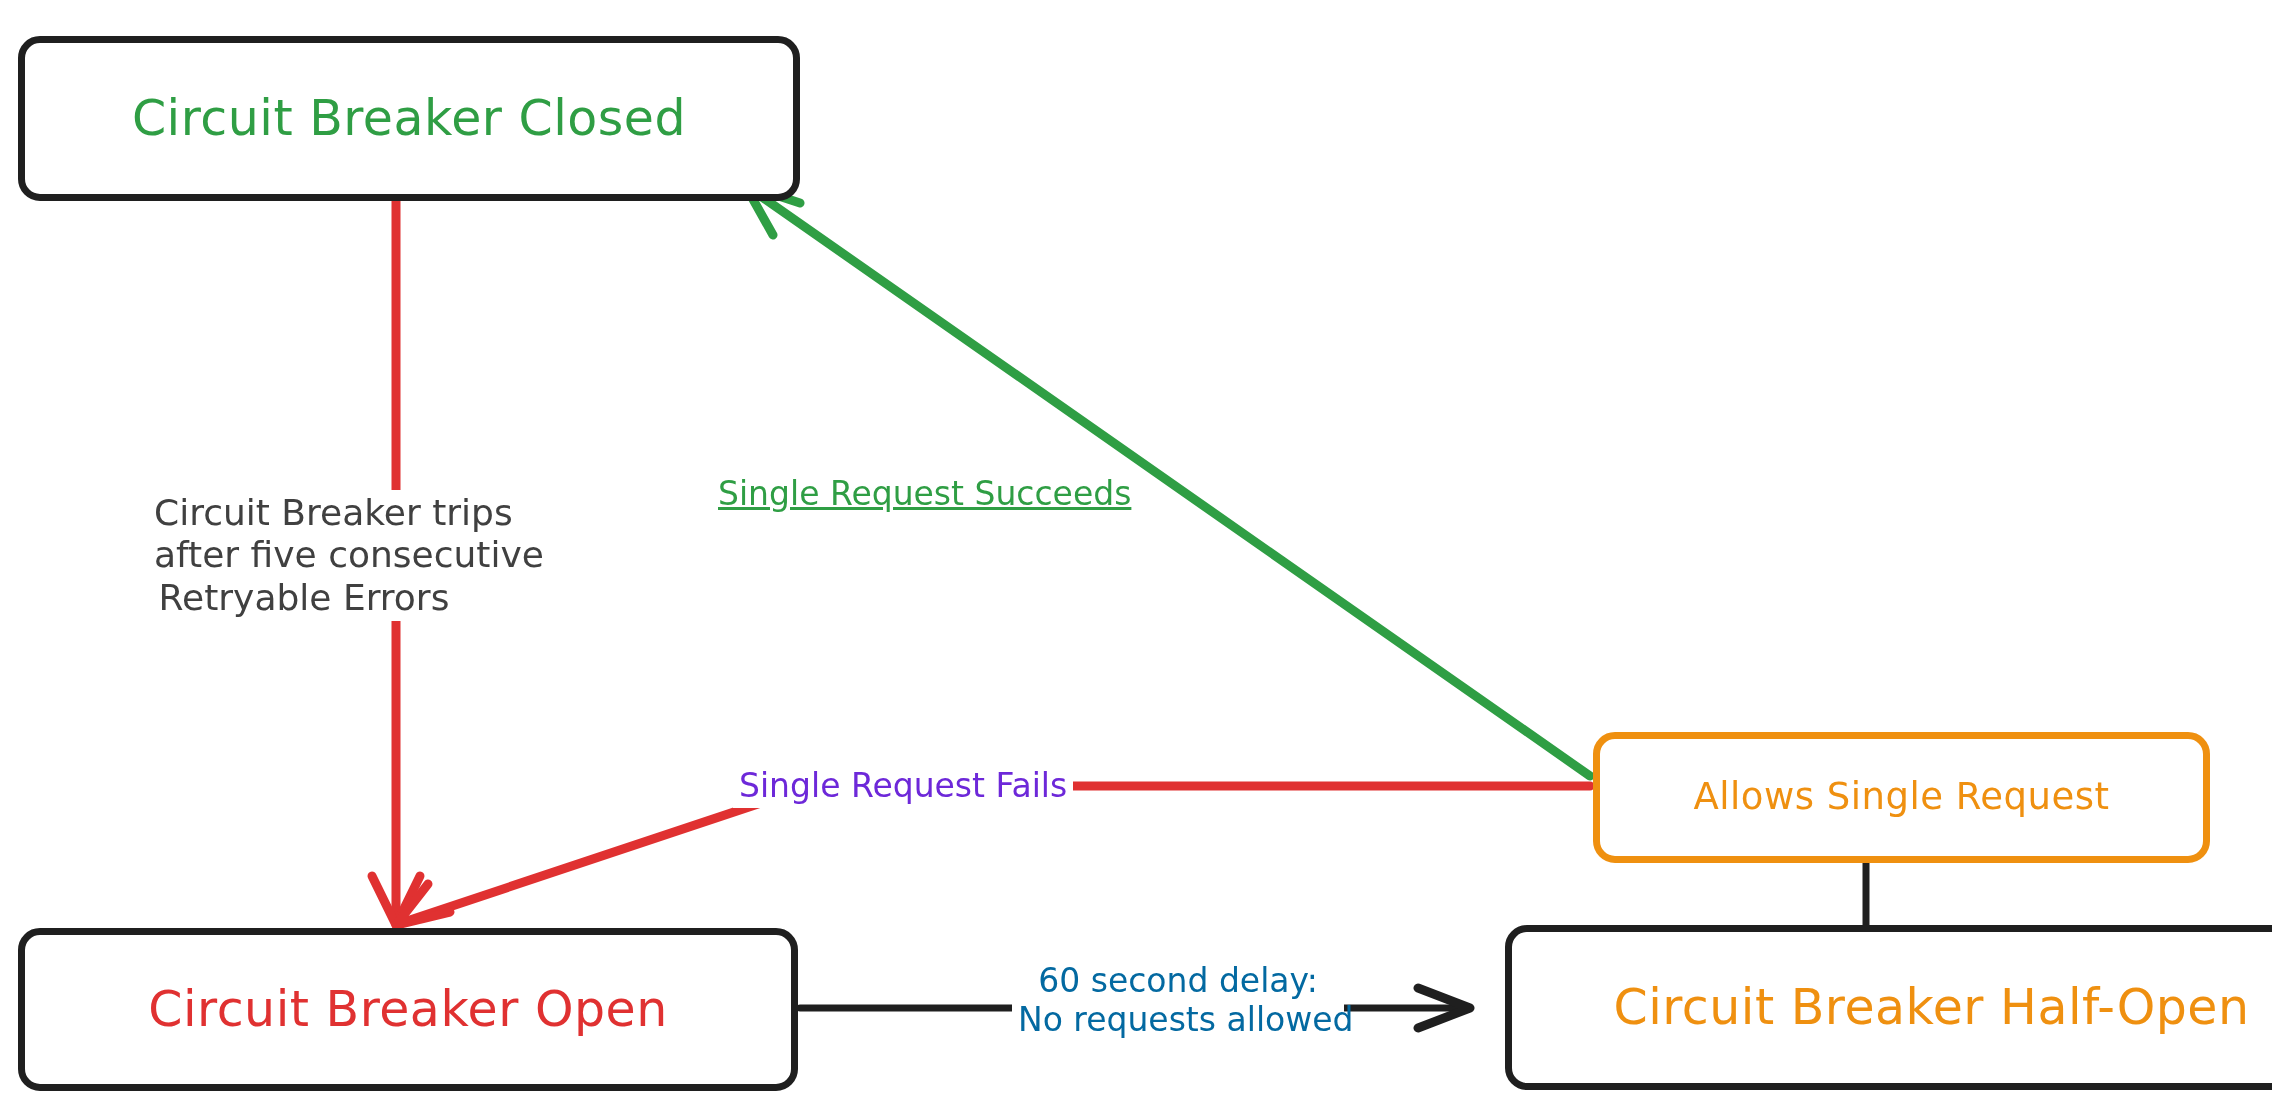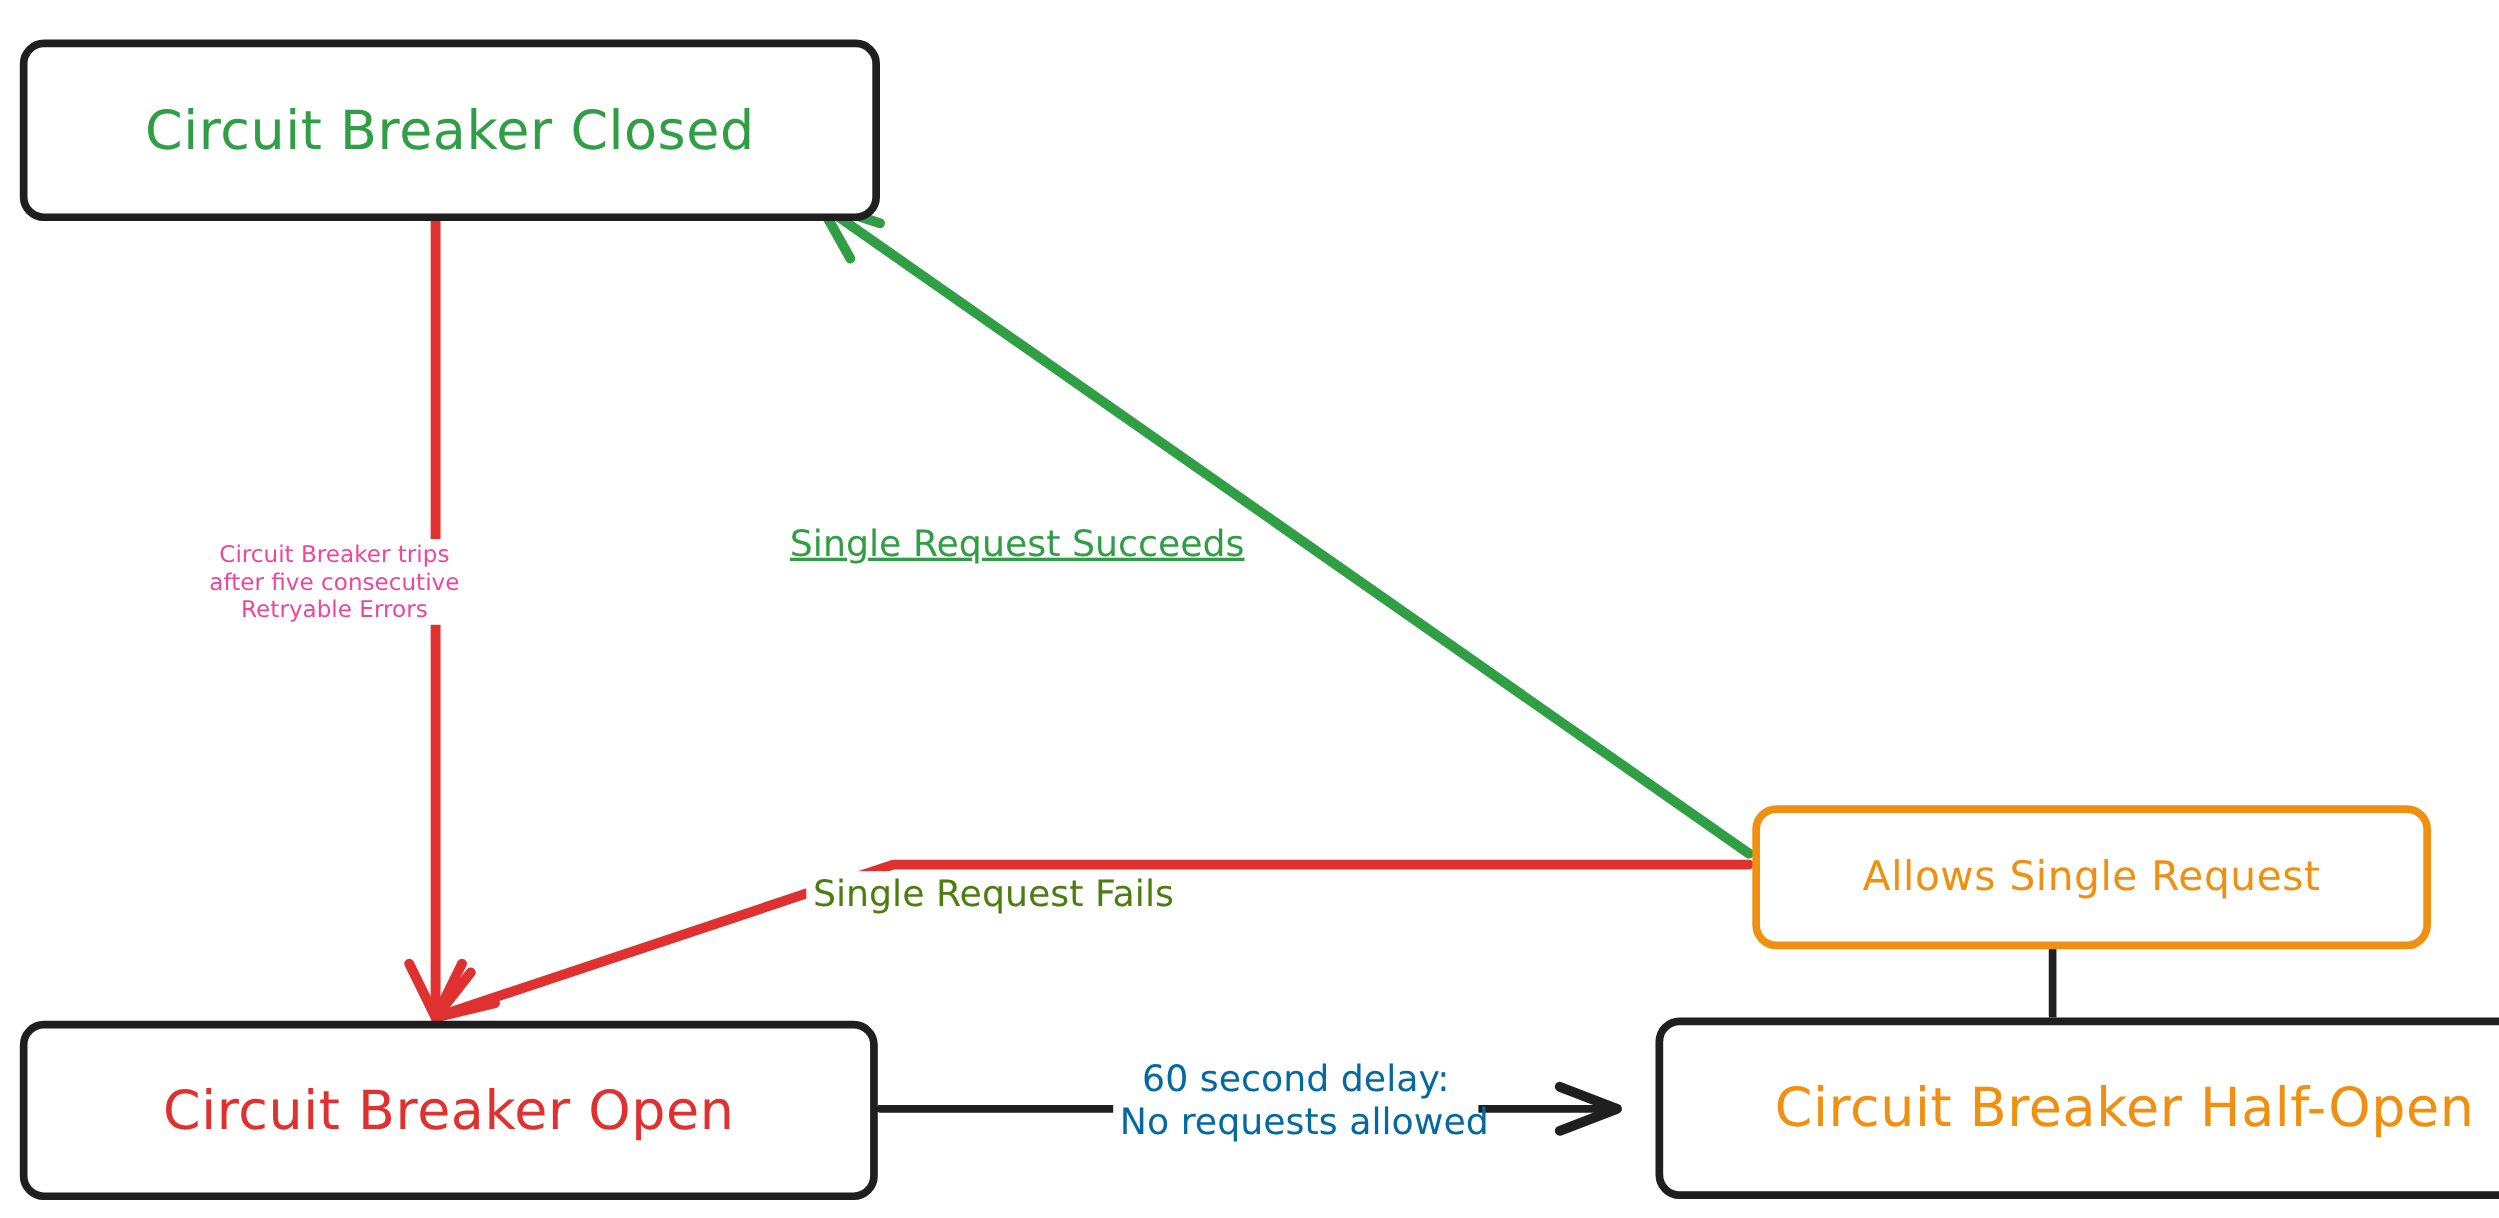--- a/index.html
+++ b/index.html
@@ -80,29 +80,29 @@
     position: absolute;
     font-family: "DejaVu Sans", sans-serif;
     line-height: 1.18;
     white-space: pre;
     text-align: center;
     background: #ffffff;
     padding: 2px 6px;
   }
   .lbl-trips {
     left: 148px; top: 490px; width: 300px;
-    color: #ec4899; font-size: 21px;
+    color: #404040; font-size: 36px;
   }
   .lbl-succeeds {
     left: 712px; top: 473px;
     color: #2f9e44; font-size: 33px; text-decoration: underline;
   }
   .lbl-fails {
     left: 733px; top: 765px;
-    color: #4d7c0f; font-size: 33px; margin-top: 27px;
+    color: #6d28d9; font-size: 33px;
   }
   .lbl-delay {
     left: 1012px; top: 960px; width: 320px;
     color: #0369a1; font-size: 33px;
   }
 </style>
 </head>
 <body>
 
 <div id="canvas">

